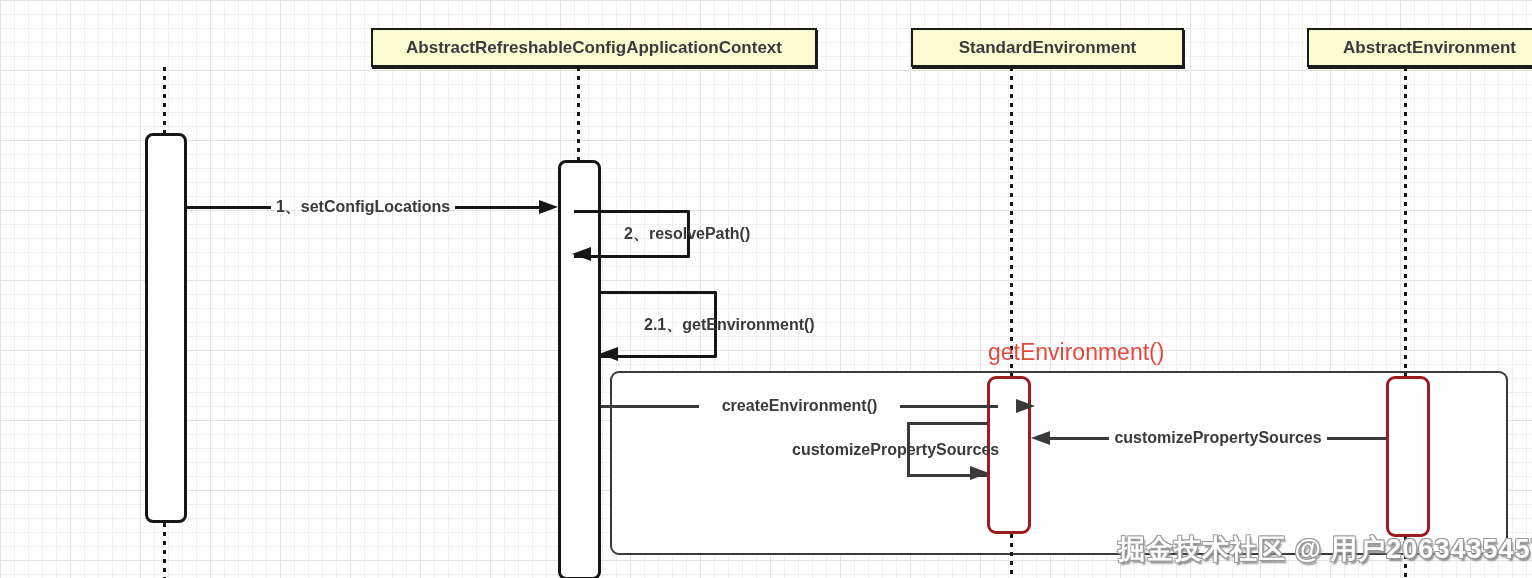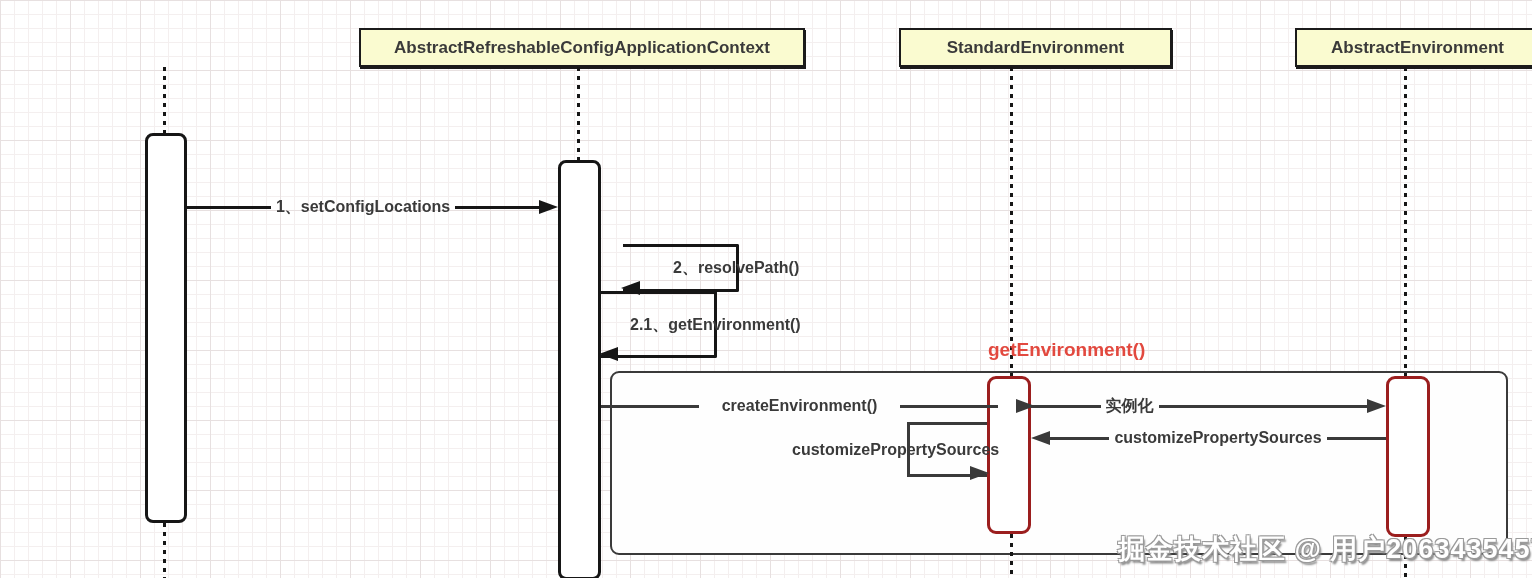--- a/index.html
+++ b/index.html
@@ -14,36 +14,36 @@
       linear-gradient(to bottom, #f4efef 1px, transparent 1px);
     background-size:70px 70px,70px 70px,14px 14px,14px 14px;
   }
   .participant{
     position:absolute; top:28px; height:39px; box-sizing:border-box;
     border:2px solid #1b1b1b; box-shadow:1px 2px 0 #1b1b1b;
     display:flex; align-items:center; justify-content:center;
     font-weight:bold; font-size:17px; color:#3a3a3a; background:#ffffff;
     white-space:nowrap;
   }
-  .participant.yellow{ background:#fafbd0; }
+  .participant.yellow{ background:#fafbd0;margin-left:12px; }
   .lifeline{
     position:absolute; width:3px;
     background-image:repeating-linear-gradient(to bottom,#161616 0 4px,transparent 4px 9px);
   }
   .bar{
     position:absolute; box-sizing:border-box; background:#ffffff;
     border:3px solid #161616; border-radius:8px;
   }
   .bar.red{ border-color:#9b1e1e; border-radius:9px; }
   .frame{
     position:absolute; box-sizing:border-box; background:#fefefe;
     border:2px solid #3a3a3a; border-radius:9px;
   }
   .frame-label{
-    position:absolute; font-weight:bold; font-size:19px; color:#e2493f; white-space:nowrap;
+    position:absolute; font-weight:normal; font-size:23px; color:#e2493f; white-space:nowrap;
   }
   .msg{
     position:absolute; display:flex; align-items:center; height:26px;
     color:#3a3a3a; font-weight:bold; font-size:16px;
   }
   .msg .line{ height:3px; background:#161616; flex-grow:1; }
   .msg .line.f1{ flex-grow:1; } .msg .line.f3{ flex-grow:3; }
   .msg .lbl{ margin:0 5px; white-space:nowrap; }
   .msg.gray .line{ background:#3a3a3a; }
   .head-r{ width:0; height:0; border-top:7px solid transparent; border-bottom:7px solid transparent; border-left:19px solid #161616; }
@@ -96,45 +96,39 @@
   <div class="bar red" style="left:987px;top:376px;width:44px;height:158px;"></div>
   <div class="bar red" style="left:1386px;top:376px;width:44px;height:161px;"></div>
 
   <div class="msg" style="left:187px;top:194px;width:371px;text-align:right;">
     <div class="line"></div>
     <span class="lbl">1、setConfigLocations</span>
     <div class="line"></div>
     <div class="head-r"></div>
   </div>
 
-  <div class="selfloop right" style="left:623px;top:210px;width:116px;height:48px;margin-top:34px;">
+  <div class="selfloop right" style="left:574px;top:210px;width:116px;height:48px;">
     <span class="lbl" style="left:50px;">2、resolvePath()</span>
     <div class="head"></div>
   </div>
 
   <div class="selfloop right" style="left:601px;top:291px;width:116px;height:67px;">
-    <span class="lbl" style="left:9px;padding-left:20px;">2.1、getEnvironment()</span>
+    <span class="lbl" style="left:23px;padding-left:20px;">2.1、getEnvironment()</span>
     <div class="head"></div>
   </div>
 
   <div class="frame-label" style="left:988px;top:339px;">getEnvironment()</div>
 
   <div class="msg gray" style="left:601px;top:393px;width:434px;gap:18px;">
     <div class="line"></div>
     <span class="lbl">createEnvironment()</span>
     <div class="line"></div>
     <div class="head-r"></div>
   </div>
 
-  <div class="msg gray" style="left:1031px;top:393px;width:355px;">
-    <div class="line f1"></div>
-    <span class="lbl">实例化</span>
-    <div class="line f3"></div>
-    <div class="head-r"></div>
-  </div>
 
   <div class="msg gray" style="left:1031px;top:425px;width:355px;">
     <div class="head-l"></div>
     <div class="line"></div>
     <span class="lbl">customizePropertySources</span>
     <div class="line"></div>
   </div>
 
   <div class="selfloop left" style="left:907px;top:422px;width:80px;height:55px;">
     <span class="lbl" style="left:-118px;">customizePropertySources</span>

